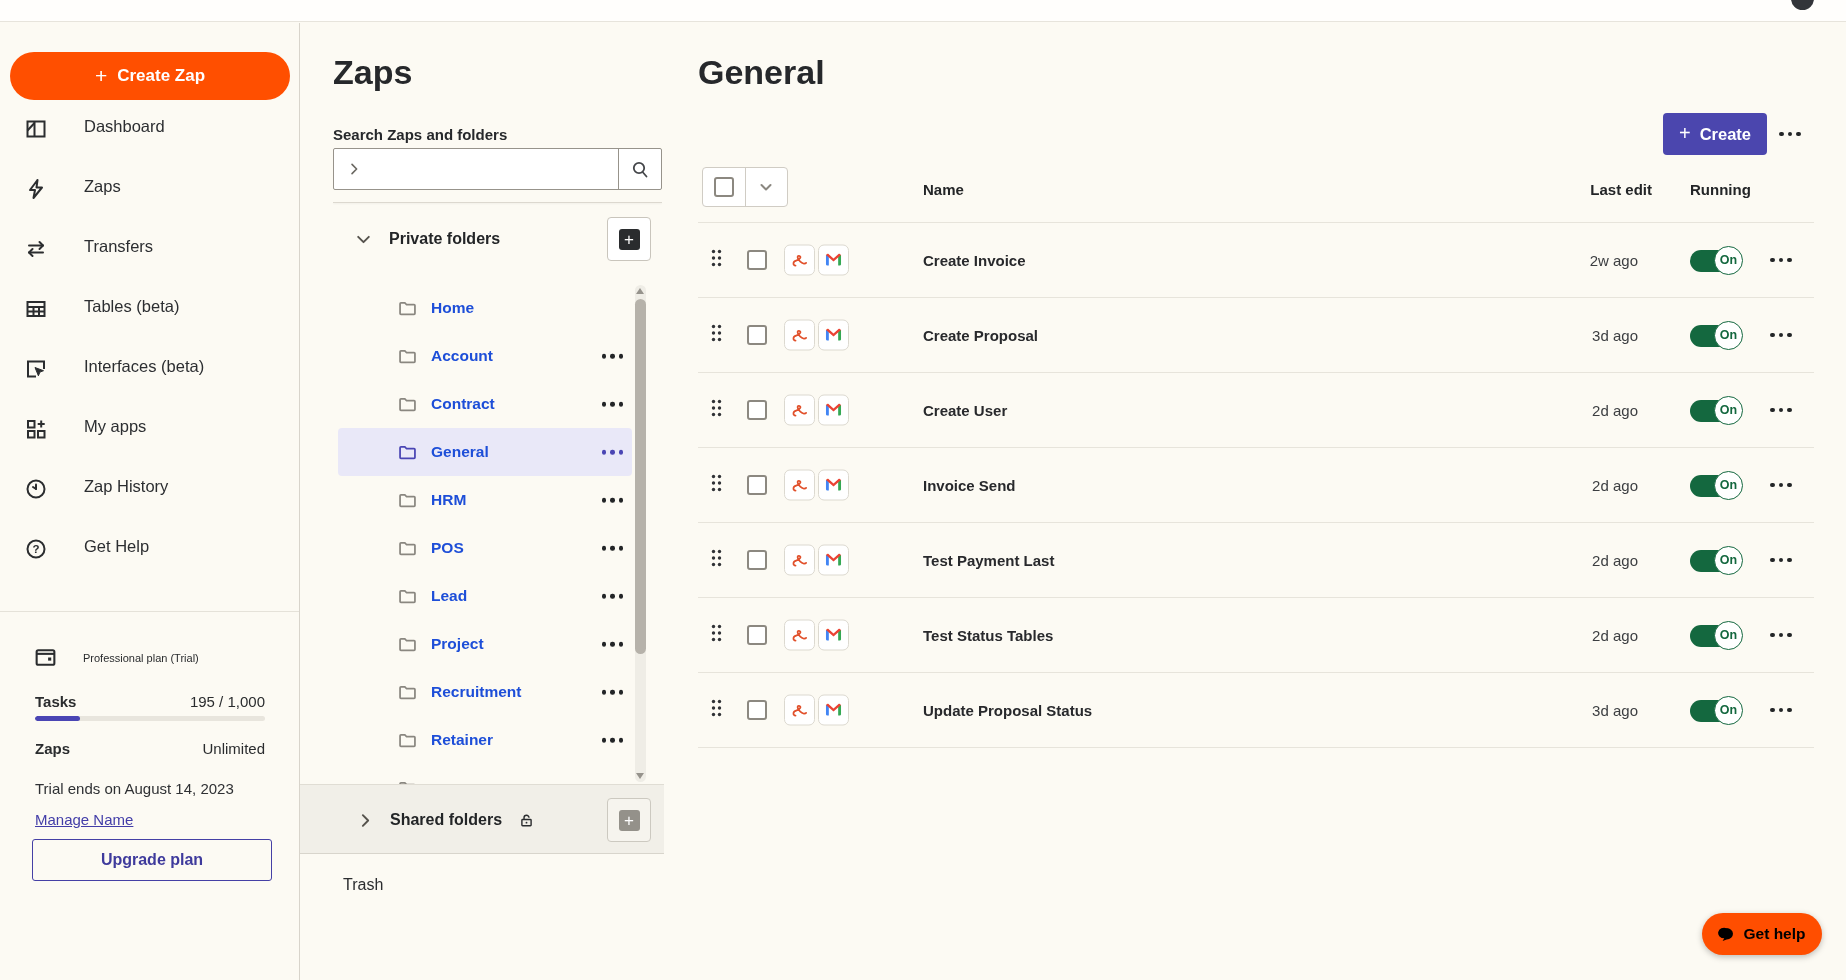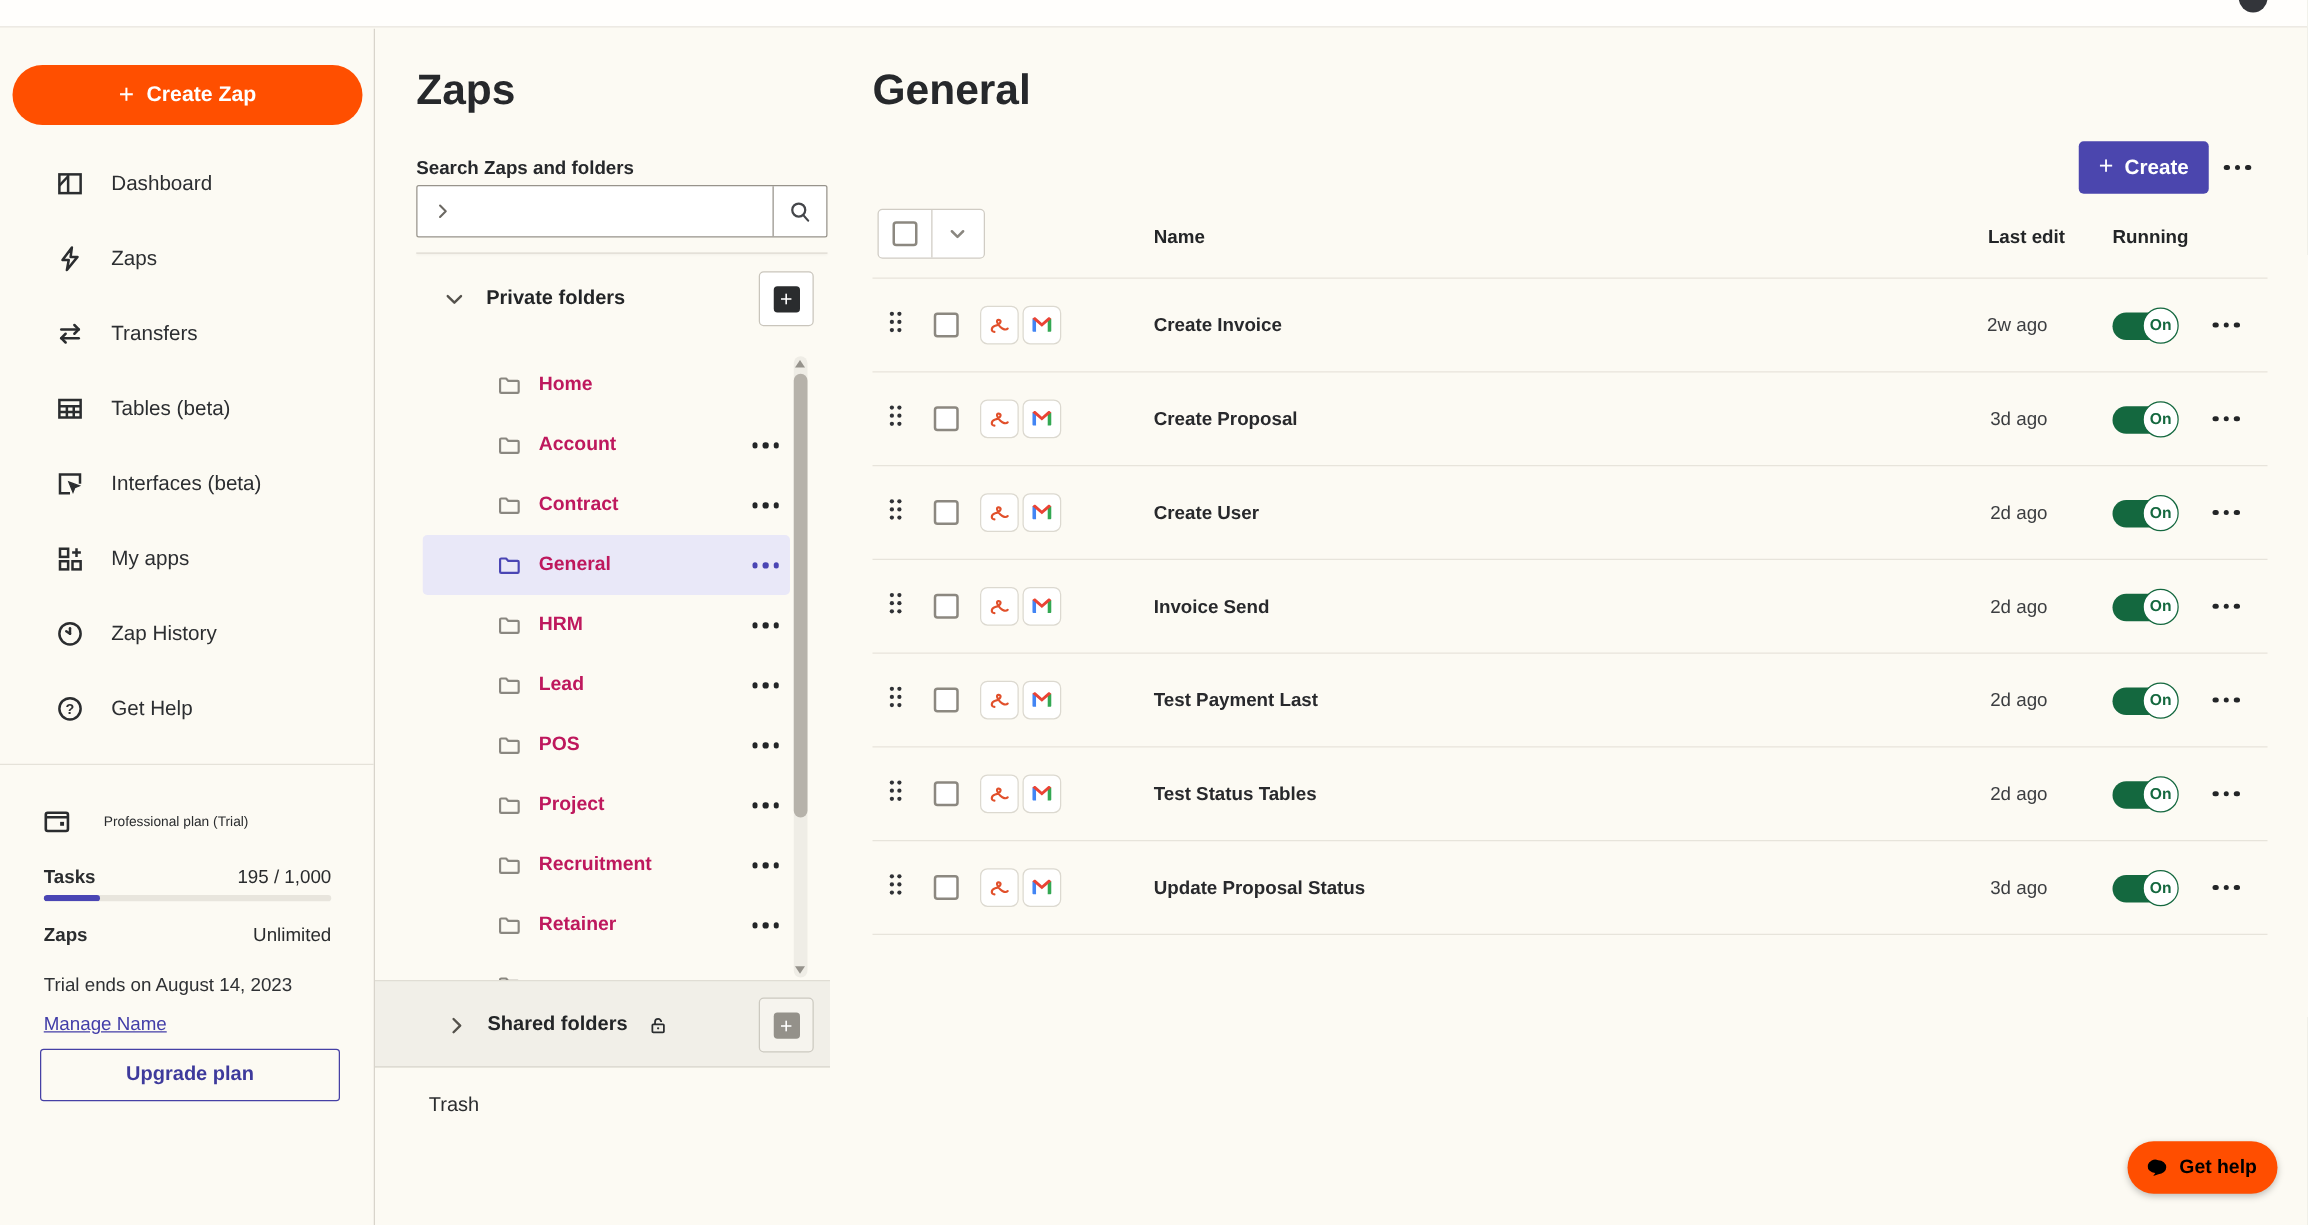--- a/index.html
+++ b/index.html
@@ -8,21 +8,21 @@
     font-family:"Liberation Sans",sans-serif;color:#26282b;}
   
   .topbar{position:absolute;left:0;top:0;width:1846px;height:22px;background:#fffefc;border-bottom:1px solid #e7e4dc;}
   .avatar{position:absolute;left:1791px;top:-13px;width:23px;height:23px;border-radius:50%;background:#33353a;z-index:5;}
   
   .sidebar{position:absolute;left:0;top:23px;width:300px;height:957px;border-right:1px solid #d8d4cb;background:#fcfaf3;}
   .create-zap{position:absolute;left:10px;top:29px;width:280px;height:48px;border-radius:24px;background:#ff4f00;
     color:#fff;display:flex;align-items:center;justify-content:center;gap:10px;font-size:17px;font-weight:700;cursor:pointer;}
   .create-zap .plus{font-size:21px;font-weight:400;line-height:1;margin-top:-2px;}
   .nav{position:absolute;left:0;top:94px;width:100%;}
-  .nav-item{height:60px;display:flex;align-items:center;padding-left:44px;gap:21px;font-size:16.5px;color:#2c2e31;cursor:pointer;}
+  .nav-item{height:60px;display:flex;align-items:flex-start;padding-left:24px;gap:36px;font-size:16.5px;color:#2c2e31;cursor:pointer;}
   .nav-item svg{flex:0 0 auto;color:#2b2d2f;}
   .side-div{position:absolute;left:0;top:588px;width:100%;border-top:1px solid #e5e2d9;}
   .plan-head{position:absolute;left:33px;top:622px;display:flex;align-items:center;gap:25px;font-size:11px;color:#2a2c2e;}
   .plan-row{position:absolute;left:35px;width:230px;display:flex;justify-content:space-between;font-size:15px;color:#2a2c2e;}
   .plan-row .lbl{font-weight:700;}
   .progress{position:absolute;left:35px;top:693px;width:230px;height:5px;border-radius:3px;background:#e8e5dd;overflow:hidden;}
   .progress .fill{height:100%;width:19.5%;background:#4a45b4;border-radius:3px;}
   .trial-note{position:absolute;left:35px;top:757px;font-size:15px;color:#2f3134;}
   .manage-link{position:absolute;left:35px;top:788px;font-size:15px;color:#423da8;text-decoration:underline;cursor:pointer;}
   .upgrade-btn{position:absolute;left:32px;top:816px;width:240px;height:42px;border:1px solid #4540a5;border-radius:3px;
@@ -35,21 +35,21 @@
   .search-box input{border:none;outline:none;background:transparent;font-size:15px;width:100%;font-family:"Liberation Sans",sans-serif;}
   .search-btn{width:43px;border-left:1px solid #97938b;display:flex;align-items:center;justify-content:center;cursor:pointer;color:#44464a;}
   .fp-div{position:absolute;left:333px;top:202px;width:329px;border-top:1px solid #dcd8cf;box-shadow:0 1px 2px rgba(0,0,0,.06);}
   .private-head{position:absolute;left:355px;top:217px;height:44px;display:flex;align-items:center;gap:17px;cursor:pointer;}
   .private-head .hd,.shared-head .hd{font-size:16px;font-weight:700;color:#232527;}
   .add-btn{position:absolute;left:607px;top:217px;width:44px;height:44px;background:#fff;border:1px solid #c9c5bc;border-radius:4px;
     display:flex;align-items:center;justify-content:center;cursor:pointer;}
   .add-btn .sq{width:21px;height:21px;border-radius:3px;background:#2a2c2e;color:#fff;display:flex;align-items:center;justify-content:center;font-size:17px;line-height:1;}
   .folder-list{position:absolute;left:338px;top:284px;width:294px;height:500px;overflow:hidden;}
   .folder-row{position:relative;height:48px;display:flex;align-items:center;padding-left:59px;gap:13px;border-radius:4px;cursor:pointer;}
-  .folder-row .fname{font-size:15.5px;font-weight:600;color:#be185d;}
+  .folder-row .fname{font-size:15.5px;font-weight:600;color:#1d4ed8;}
   .folder-row svg{color:#8a8780;}
   .folder-row.selected{background:#e9e8f8;}
   .folder-row.selected svg{color:#4a45b4;}
   .dots{display:flex;gap:4px;align-items:center;cursor:pointer;}
   .dots i{width:4.5px;height:4.5px;border-radius:50%;background:#232527;display:block;}
   .folder-row .dots{position:absolute;right:9px;top:50%;transform:translateY(-50%);}
   .folder-row.selected .dots i{background:#4a45b4;}
   .fscroll{position:absolute;left:635px;top:285px;width:11px;height:497px;background:#efede6;border-radius:6px;}
   .fscroll .thumb{position:absolute;left:0;top:14px;width:11px;height:355px;background:#b6b2aa;border-radius:6px;}
   .fscroll .arr{position:absolute;left:1px;width:0;height:0;border-left:4.5px solid transparent;border-right:4.5px solid transparent;}
@@ -282,32 +282,32 @@
       <span class="dots">
           <i></i>
           <i></i>
           <i></i>
         </span>
     </div>
     <div class="folder-row">
       <svg width="21" height="21" viewBox="0 0 24 24" fill="none" stroke="currentColor" stroke-width="2" stroke-linejoin="round">
           <path d="M3.5 6.5c0-.6.4-1 1-1H9l2 2.2h8.5c.6 0 1 .4 1 1v9c0 .6-.4 1-1 1h-15c-.6 0-1-.4-1-1z"></path>
         </svg>
+      <span class="fname">POS</span>
+      <span class="dots">
+          <i></i>
+          <i></i>
+          <i></i>
+        </span>
+    </div>
+    <div class="folder-row">
+      <svg width="21" height="21" viewBox="0 0 24 24" fill="none" stroke="currentColor" stroke-width="2" stroke-linejoin="round">
+          <path d="M3.5 6.5c0-.6.4-1 1-1H9l2 2.2h8.5c.6 0 1 .4 1 1v9c0 .6-.4 1-1 1h-15c-.6 0-1-.4-1-1z"></path>
+        </svg>
       <span class="fname">Lead</span>
-      <span class="dots">
-          <i></i>
-          <i></i>
-          <i></i>
-        </span>
-    </div>
-    <div class="folder-row">
-      <svg width="21" height="21" viewBox="0 0 24 24" fill="none" stroke="currentColor" stroke-width="2" stroke-linejoin="round">
-          <path d="M3.5 6.5c0-.6.4-1 1-1H9l2 2.2h8.5c.6 0 1 .4 1 1v9c0 .6-.4 1-1 1h-15c-.6 0-1-.4-1-1z"></path>
-        </svg>
-      <span class="fname">POS</span>
       <span class="dots">
           <i></i>
           <i></i>
           <i></i>
         </span>
     </div>
     <div class="folder-row">
       <svg width="21" height="21" viewBox="0 0 24 24" fill="none" stroke="currentColor" stroke-width="2" stroke-linejoin="round">
           <path d="M3.5 6.5c0-.6.4-1 1-1H9l2 2.2h8.5c.6 0 1 .4 1 1v9c0 .6-.4 1-1 1h-15c-.6 0-1-.4-1-1z"></path>
         </svg>

